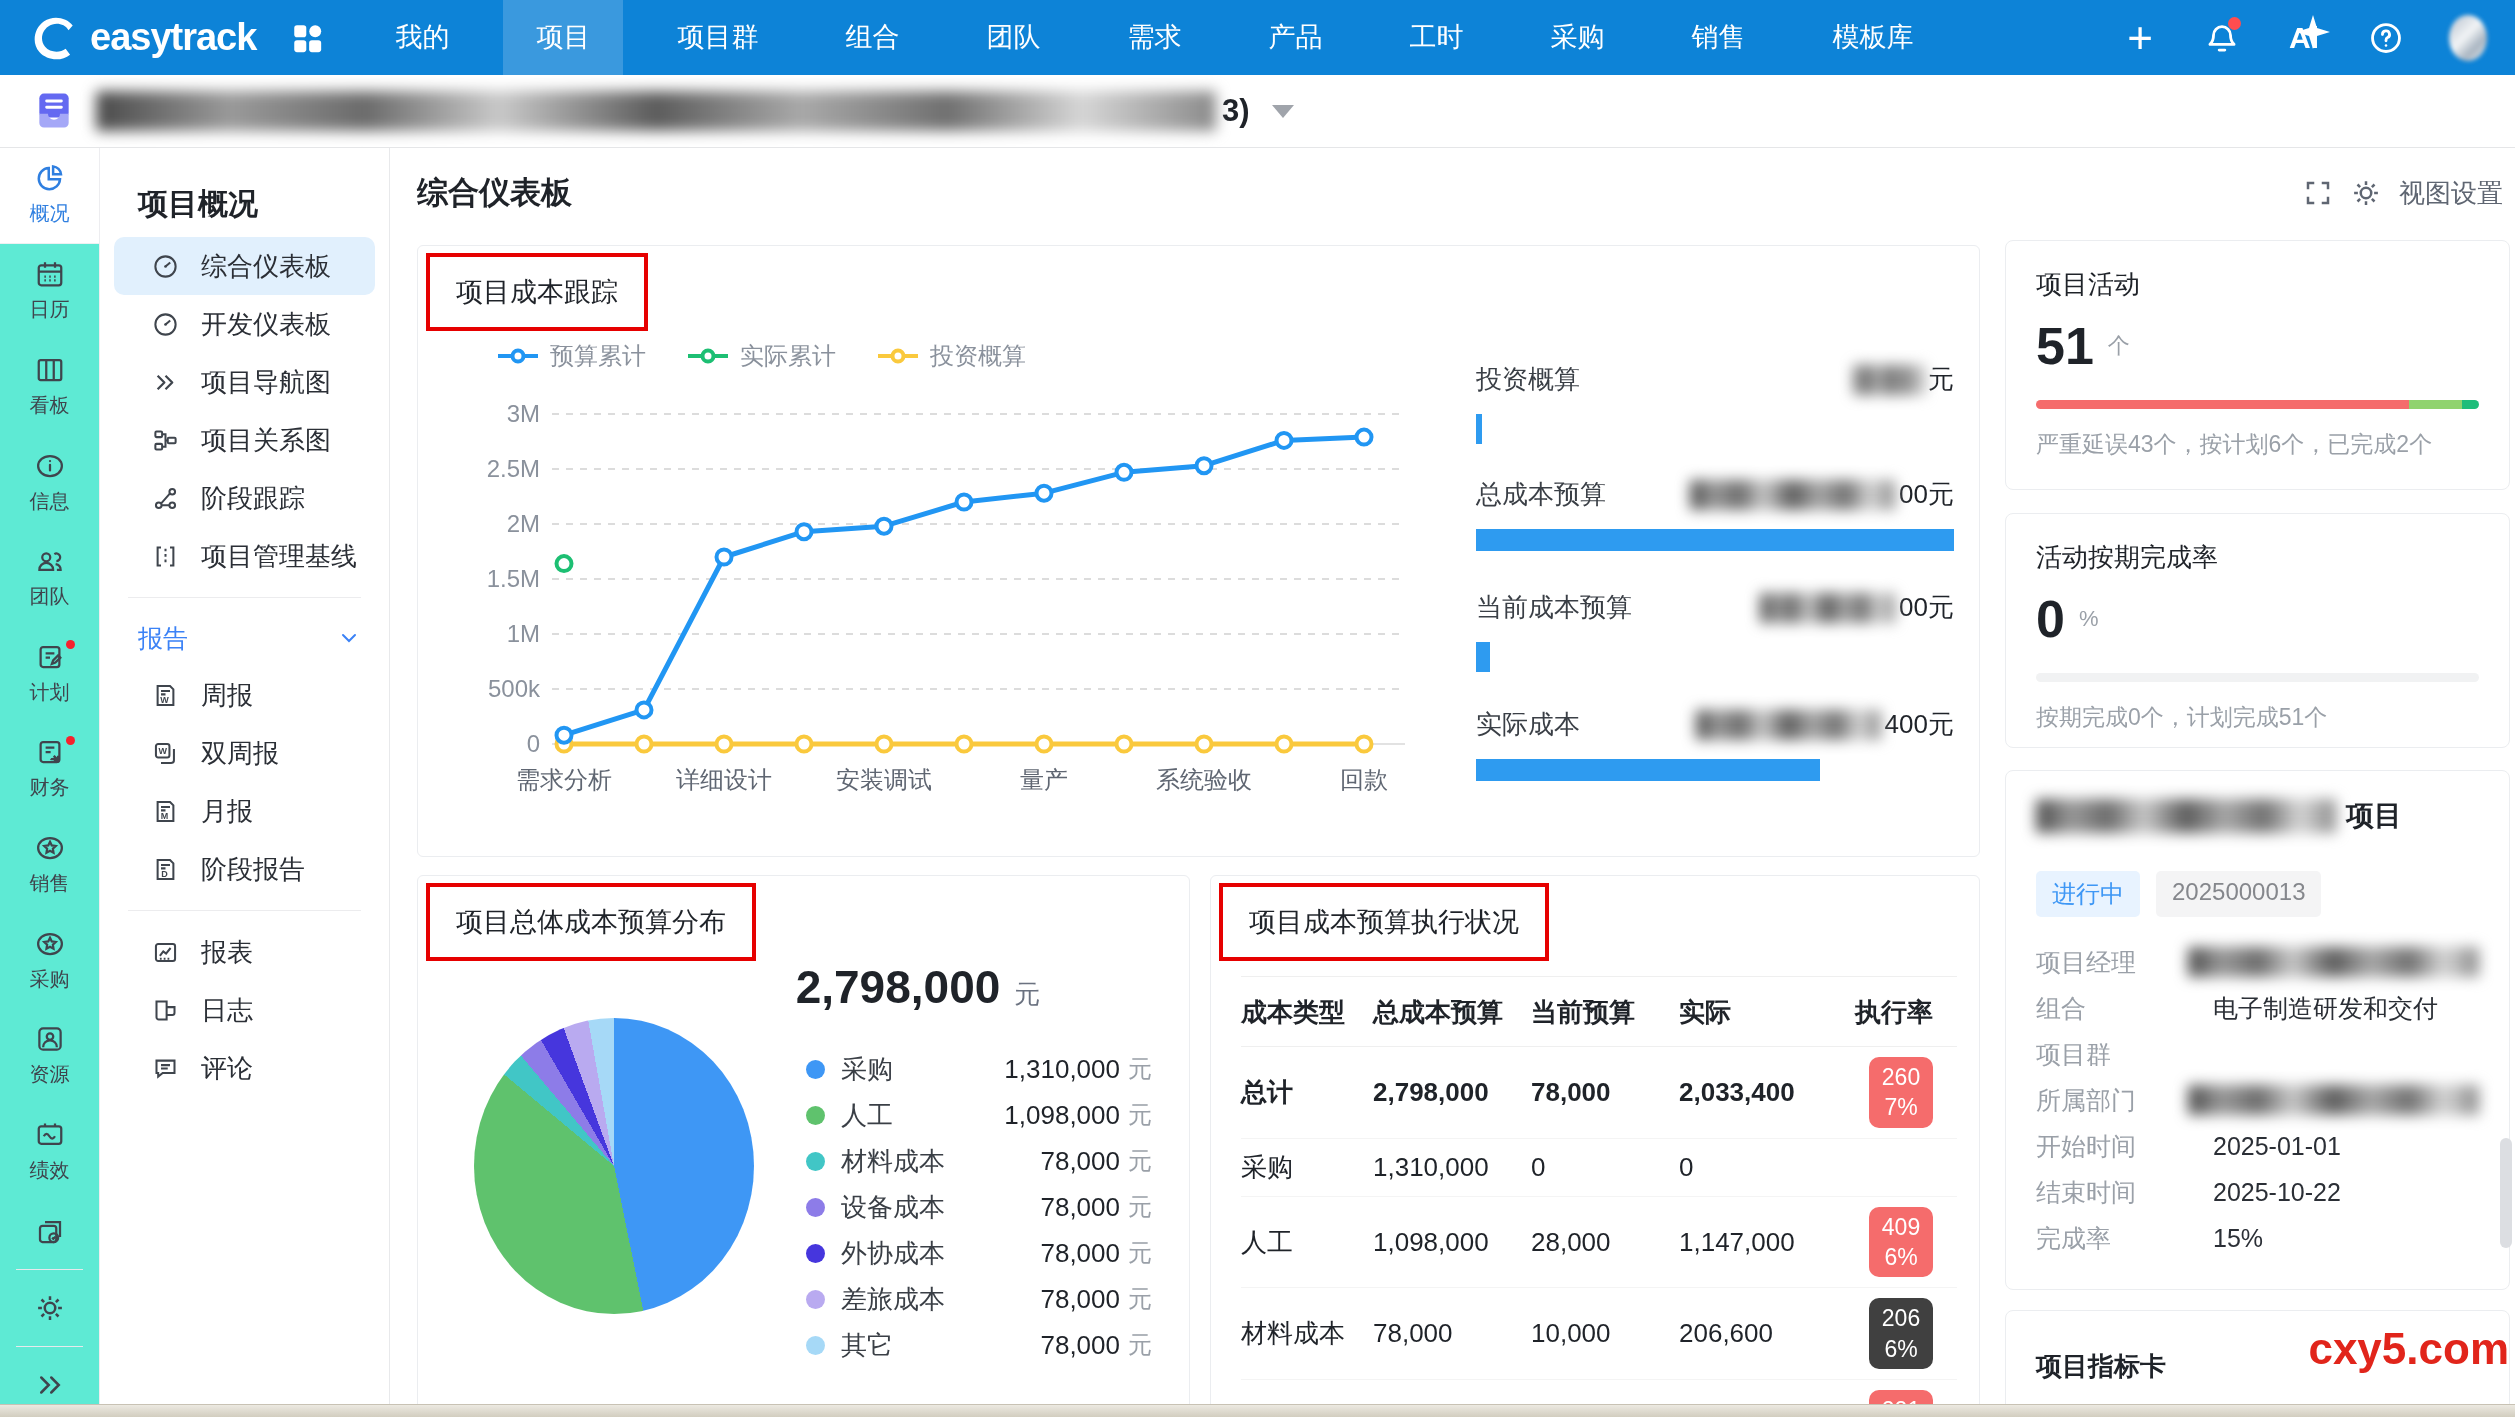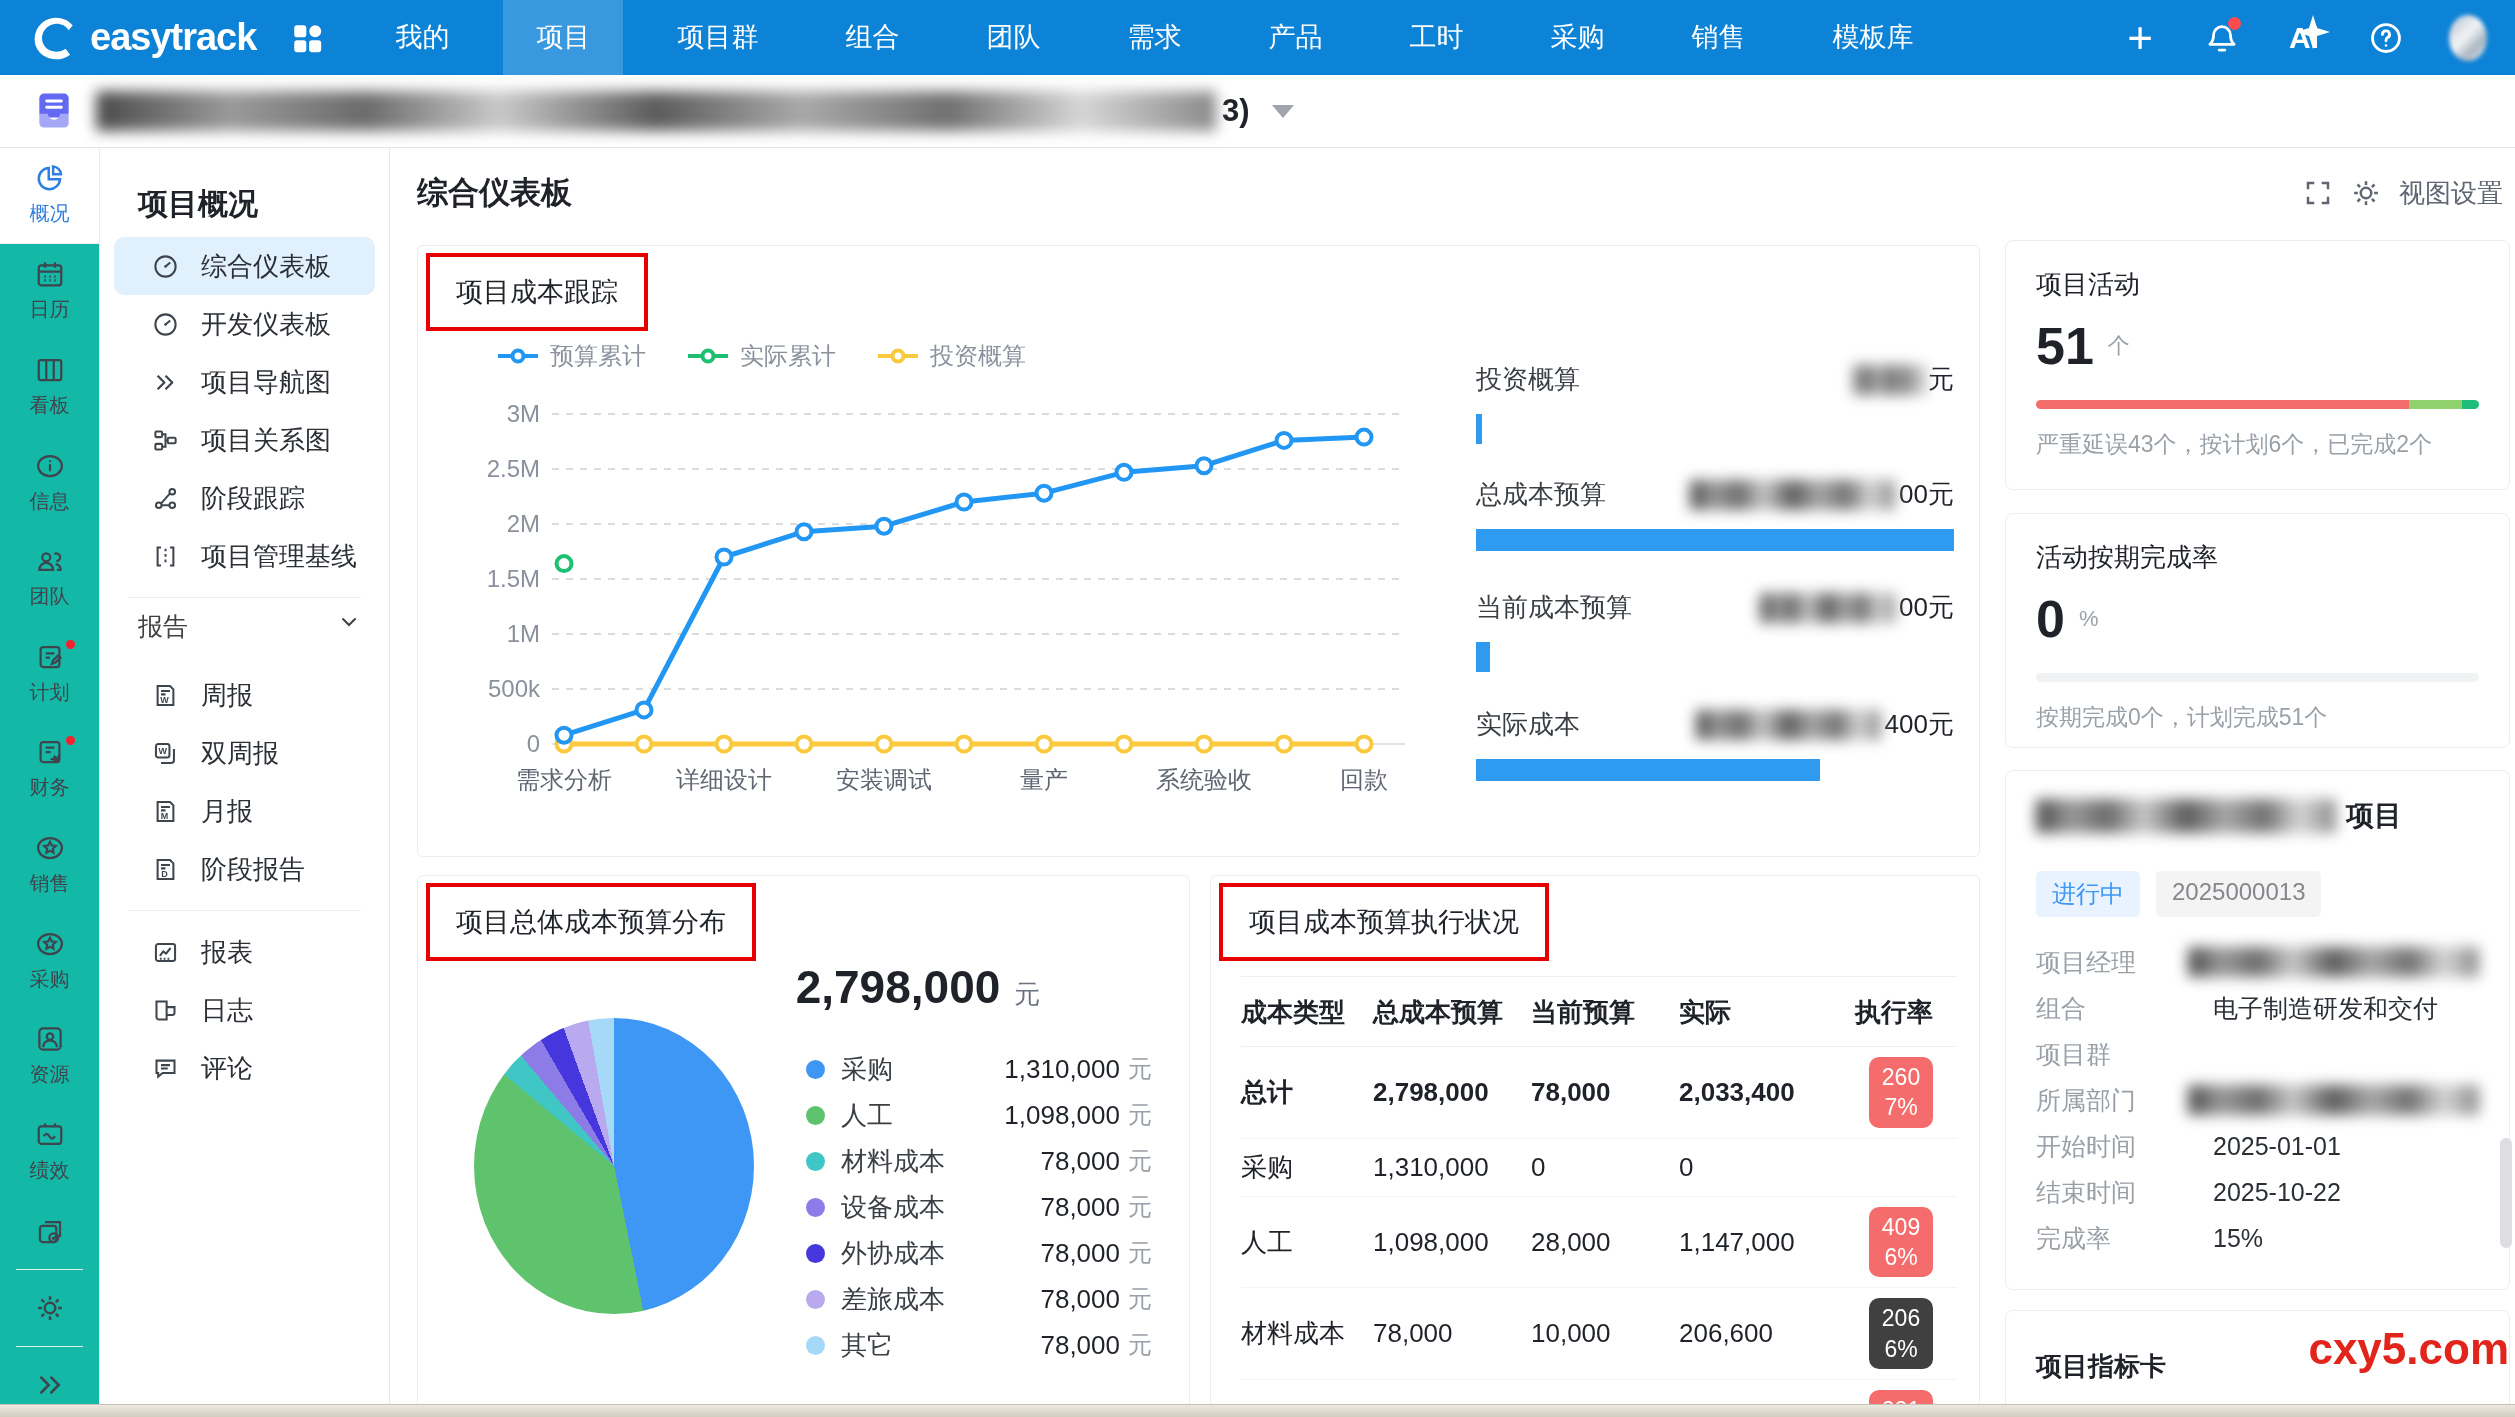--- a/index.html
+++ b/index.html
@@ -25,37 +25,37 @@
 
   
   #crumbbar { position:absolute; left:0; top:75px; width:2515px; height:73px; background:#fff; border-bottom:1px solid #e5e6e8; display:flex; align-items:center; padding-left:32px; z-index:19; }
   .crumb-ico { width:44px; height:44px; }
   .blur { display:inline-block; background:linear-gradient(90deg,#4a4a4a,#9a9a9a 12%,#6b6b6b 24%,#c9c9c9 36%,#5c5c5c 50%,#a9a9a9 63%,#707070 76%,#d6d6d6 88%,#8a8a8a); filter:blur(7px); border-radius:3px; vertical-align:middle; }
   .crumb-blur { width:1120px; height:40px; margin-left:20px; }
   .crumb-tail { font-size:31px; font-weight:700; margin-left:6px; }
   .crumb-caret { width:0; height:0; border-left:11px solid transparent; border-right:11px solid transparent; border-top:13px solid #a0a4ab; margin-left:22px; }
 
   
-  #rail { position:absolute; left:0; top:148px; width:100px; height:1269px; background:#14b8a6; border-right:1px solid #ededf0; z-index:10; display:flex; flex-direction:column; }
+  #rail { position:absolute; left:0; top:148px; width:100px; height:1269px; background:#5eead4; border-right:1px solid #ededf0; z-index:10; display:flex; flex-direction:column; }
   .rail-item { height:96px; display:flex; flex-direction:column; align-items:center; justify-content:center; gap:7px; color:#3f454d; cursor:pointer; position:relative; }
   .rail-item.small { height:64px; }
   .rail-item svg { width:30px; height:30px; }
   .rail-label { font-size:20px; }
   .rail-item.active { color:#2f7fe0; background:#fff; border-bottom:1px solid #eef0f2; }
   .rail-dot { position:absolute; top:14px; right:24px; width:9px; height:9px; border-radius:50%; background:#f5222d; }
   .rail-div { border-top:1px solid #e7e9ec; margin:6px 16px; }
 
   
   #sidebar { position:absolute; left:100px; top:148px; width:290px; height:1269px; background:#fff; border-right:1px solid #e8e9eb; z-index:9; overflow:hidden; }
   .sb-title { font-size:30px; font-weight:700; padding:36px 0 12px 38px; }
   .sb-item { height:58px; display:flex; align-items:center; padding-left:38px; margin:0 14px; border-radius:10px; cursor:pointer; color:#2b2f36; }
   .sb-item svg { width:27px; height:27px; color:#3f454d; flex:none; }
   .sb-item .sb-label { font-size:26px; margin-left:22px; white-space:nowrap; }
   .sb-item.active { background:#e1f0fd; }
-  .sb-group { height:56px; display:flex; align-items:flex-start; justify-content:space-between; padding:0 28px 0 38px; color:#404040; font-size:25px; cursor:pointer; }
+  .sb-group { height:56px; display:flex; align-items:center; justify-content:space-between; padding:0 28px 0 38px; color:#3b82f6; font-size:25px; cursor:pointer; }
   .sb-group svg { width:24px; height:24px; }
   .sb-div { border-top:1px solid #ececee; margin:12px 28px; }
 
   
   #content { position:absolute; left:390px; top:148px; width:2125px; height:1269px; background:#fff; overflow:hidden; }
   .card { position:absolute; background:#fff; border:1px solid #ebedf0; border-radius:6px; }
   .page-head { position:absolute; left:27px; top:24px; width:2086px; display:flex; justify-content:space-between; align-items:center; }
   .page-title { font-size:31px; font-weight:700; }
   .view-controls { display:flex; align-items:center; gap:18px; color:#5f6672; font-size:26px; cursor:pointer; }
   .view-controls svg { width:30px; height:30px; }

